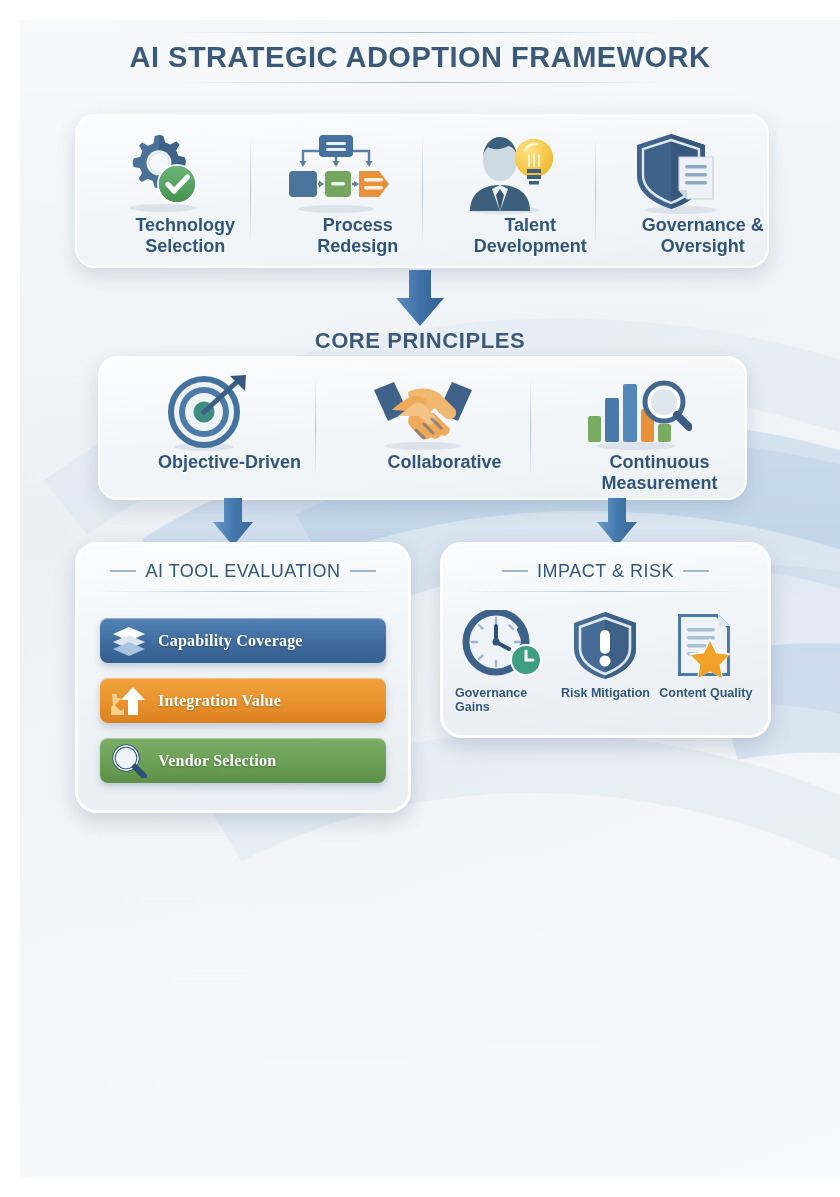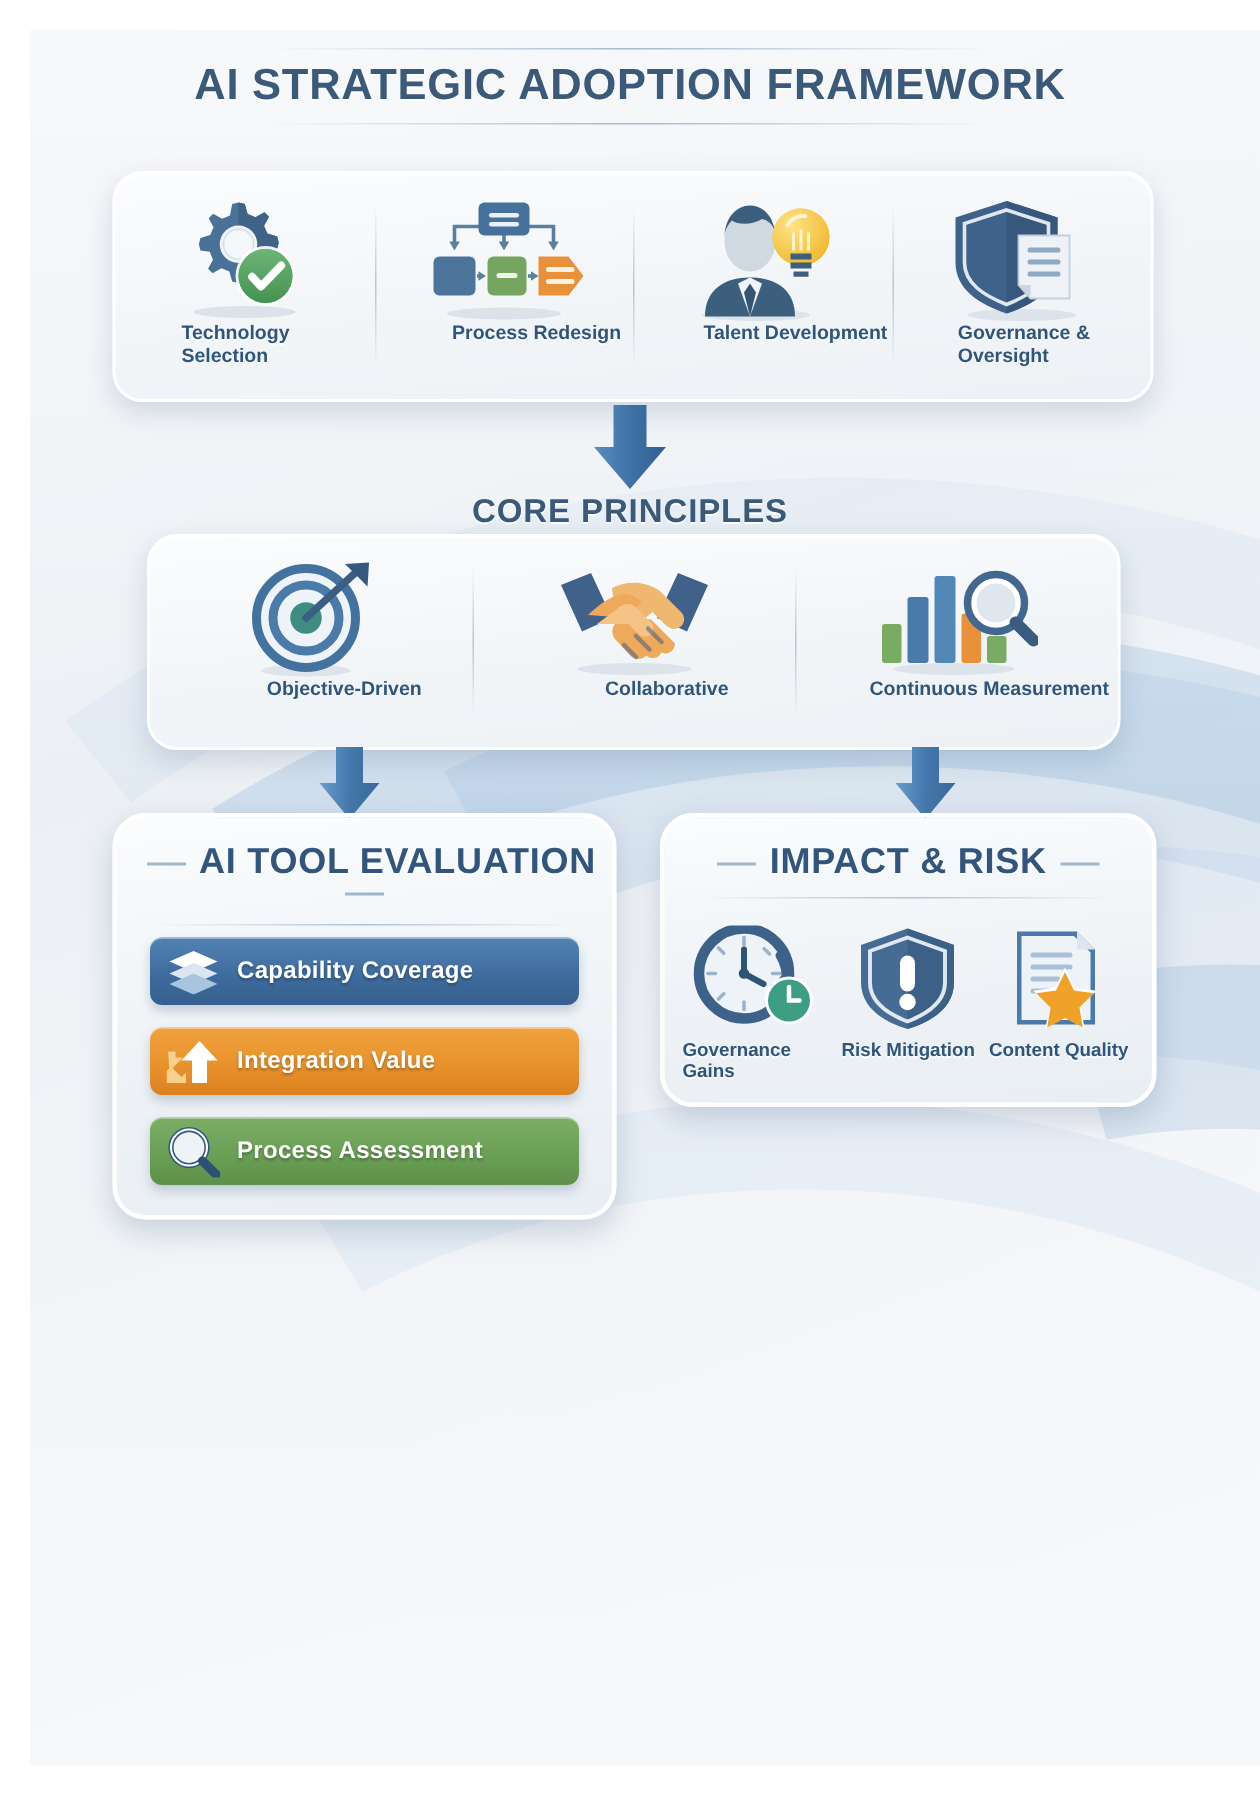--- a/index.html
+++ b/index.html
@@ -54,40 +54,40 @@
   .card{
     position:absolute;background:linear-gradient(175deg,#fbfcfd 0%,#f2f5f8 55%,#edf1f5 100%);
     border-radius:20px;border:2px solid #ffffff;
     box-shadow:0 7px 18px rgba(90,115,145,.22), 0 1px 0 rgba(255,255,255,.9) inset;
   }
   .row{position:absolute;left:0;top:0;width:100%;height:100%;display:flex;}
   .cell{flex:1;display:flex;flex-direction:column;align-items:center;justify-content:flex-start;
         position:relative;padding-top:14px;box-sizing:border-box;}
   .cell + .cell:before{content:"";position:absolute;left:0;top:14%;bottom:14%;width:1px;
         background:linear-gradient(180deg,rgba(175,192,210,0),rgba(168,188,208,.85),rgba(175,192,210,0));}
-  .cell-label{font-size:13px;font-weight:700;color:#2f557c;text-align:left;line-height:1.15;
+  .cell-label{font-size:18px;font-weight:700;color:#2f557c;text-align:center;line-height:1.15;
         text-shadow:0 1px 0 rgba(255,255,255,.85);margin-left:44px;}
   .icon-box{display:flex;align-items:flex-end;justify-content:center;}
 
   
   .section-head{position:absolute;width:100%;text-align:center;
       font-size:22px;font-weight:700;letter-spacing:.6px;color:#3b5a7a;
       text-shadow:0 1px 0 rgba(255,255,255,.9);}
 
   
   .arrow{position:absolute;}
 
   
   .panel{
     position:absolute;background:linear-gradient(175deg,#fafcfd 0%,#eef2f6 60%,#e9eef4 100%);
     border-radius:22px;border:3px solid #ffffff;
     box-shadow:0 8px 20px rgba(85,110,142,.26);
   }
   .panel-head{position:relative;text-align:center;padding-top:16px;}
-  .panel-title{font-size:24px;font-weight:700;letter-spacing:.5px;color:#31557d;
+  .panel-title{font-size:18px;font-weight:400;letter-spacing:.5px;color:#31557d;
       text-shadow:0 1px 0 rgba(255,255,255,.9);}
   .dash{display:inline-block;width:26px;height:2px;background:#9fb6cc;vertical-align:middle;margin:0 9px 4px;}
   .panel-rule{height:1px;margin:9px 22px 0;
       background:linear-gradient(90deg,rgba(160,180,200,0),rgba(150,172,196,.7),rgba(160,180,200,0));}
 
   
   .bar{position:relative;height:45px;border-radius:8px;display:flex;align-items:center;
       margin:0 22px 15px;box-shadow:0 4px 7px rgba(80,105,135,.28), 0 1px 0 rgba(255,255,255,.35) inset;}
   .bar-icon{width:58px;display:flex;align-items:center;justify-content:center;}
   .bar-label{color:#ffffff;font-size:16px;font-weight:700;letter-spacing:.2px;
@@ -315,21 +315,21 @@
         <path d="M16 0 h18 v24 h11 L25 48 L5 24 h11 z" fill="url(#ar2)"></path>
       </svg>
     </div>
 
     <div class="panel" style="left:55px;top:522px;width:330px;height:265px;">
       <div class="panel-head">
         <span class="dash"></span><span class="panel-title">AI TOOL EVALUATION</span><span class="dash"></span>
         <div class="panel-rule"></div>
       </div>
 
-      <div style="margin-top:8px;">
+      <div style="margin-top:26px;font-family:Liberation Serif, serif;">
         <div class="bar bar-blue">
           <div class="bar-icon">
             <svg width="36" height="30" viewBox="0 0 36 30">
               <path d="M18 1 L34 8 L18 15 L2 8z" fill="#ffffff"></path>
               <path d="M18 9 L34 16 L18 23 L2 16z" fill="#dbe6f1"></path>
               <path d="M18 16 L34 23 L18 30 L2 23z" fill="#a9c4de"></path>
             </svg>
           </div>
           <div class="bar-label">Capability Coverage</div>
         </div>
@@ -347,21 +347,21 @@
 
         <div class="bar bar-green">
           <div class="bar-icon">
             <svg width="36" height="34" viewBox="0 0 36 34">
               <circle cx="15" cy="14" r="12" fill="#eef3f8"></circle>
               <circle cx="15" cy="14" r="12" fill="none" stroke="#32597f" stroke-width="3.5"></circle>
               <circle cx="15" cy="14" r="12" fill="none" stroke="#ffffff" stroke-width="1.4"></circle>
               <path d="M24 23 l9 9" stroke="#2d5175" stroke-width="6" stroke-linecap="round"></path>
             </svg>
           </div>
-          <div class="bar-label">Process Assessment</div>
+          <div class="bar-label">Vendor Selection</div>
         </div>
       </div>
     </div>
 
     <div class="panel" style="left:420px;top:522px;width:325px;height:190px;">
       <div class="panel-head">
         <span class="dash"></span><span class="panel-title">IMPACT &amp; RISK</span><span class="dash"></span>
         <div class="panel-rule"></div>
       </div>
 

